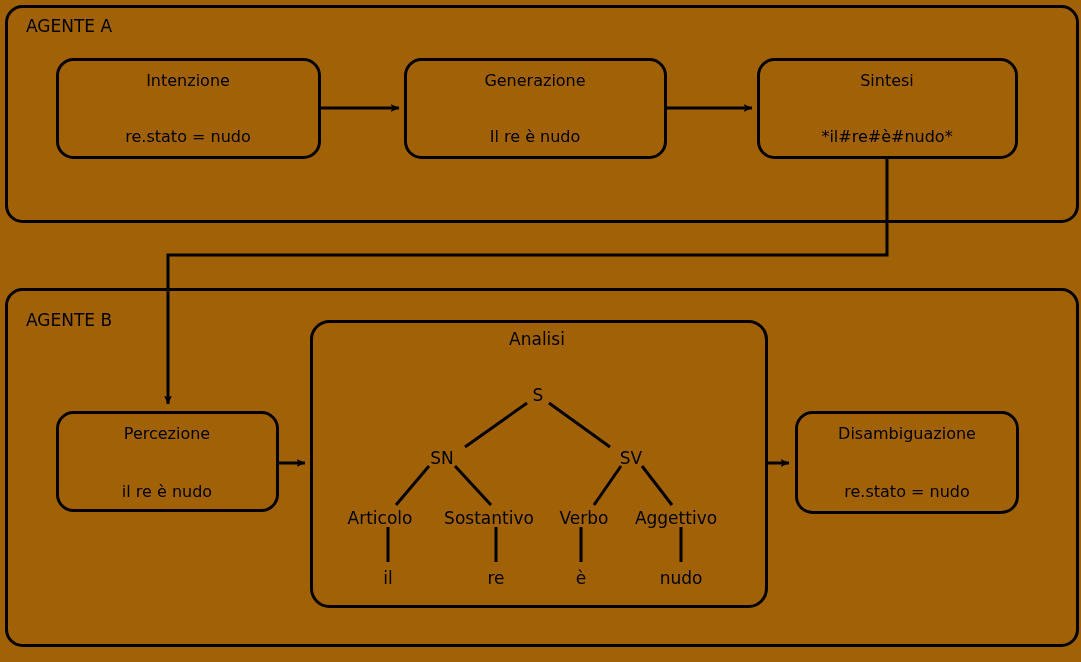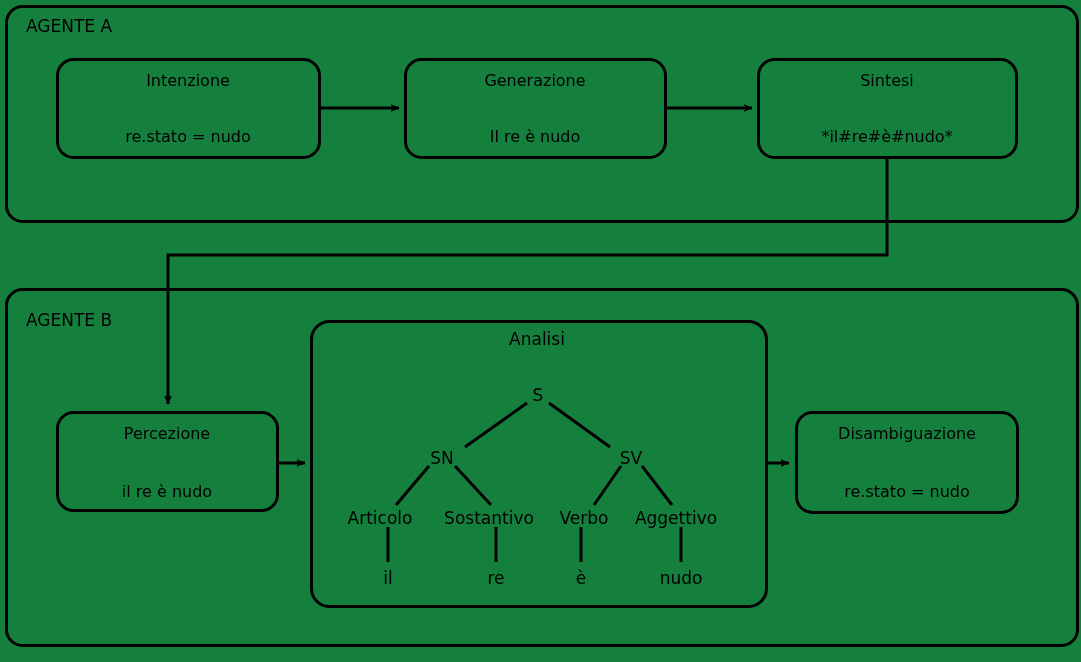--- a/index.html
+++ b/index.html
@@ -4,21 +4,21 @@
 <style>
   html, body {
     margin: 0;
     padding: 0;
     background: #ffffff;
   }
   #canvas {
     position: relative;
     width: 1081px;
     height: 662px;
-    background: #15803d;
+    background: #a16207;
     font-family: "DejaVu Sans", "Liberation Sans", sans-serif;
     overflow: hidden;
   }
   #canvas svg {
     position: absolute;
     left: 0;
     top: 0;
   }
   .agent-label {
     font-size: 17px;

